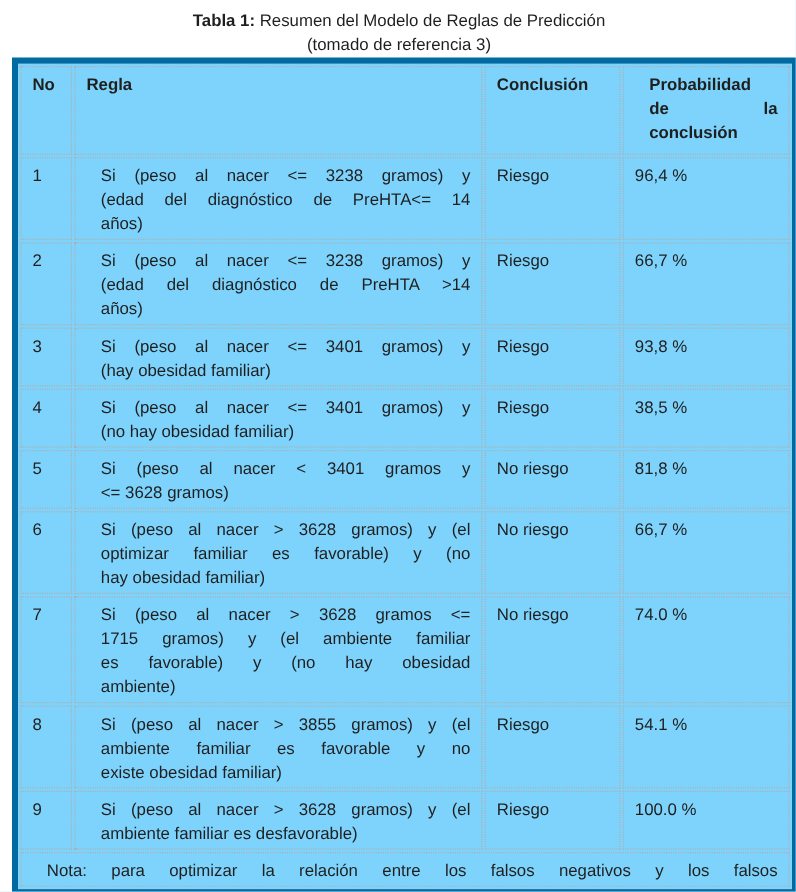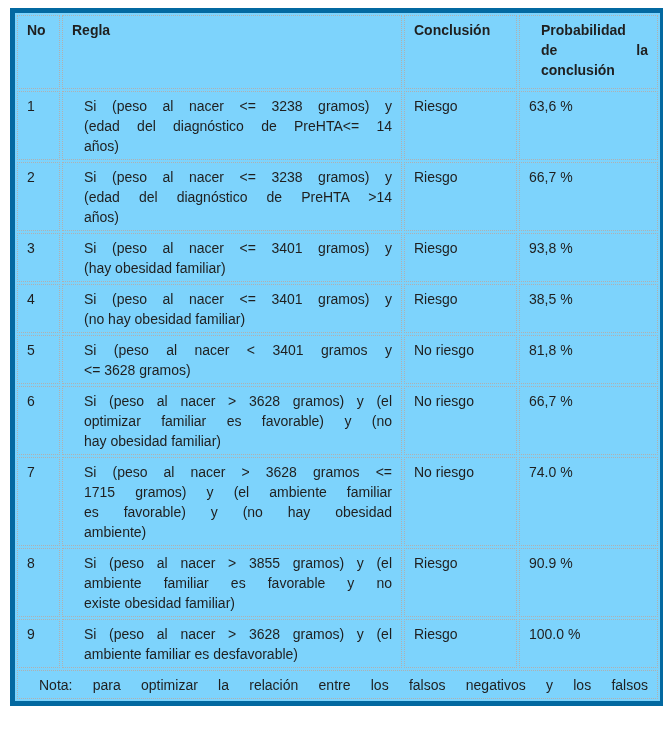--- a/index.html
+++ b/index.html
@@ -53,20 +53,22 @@
   .ln { text-align: justify; margin-left: 12px; }
   .ln.jl { text-align-last: justify; }
   .note-cell .ln { text-align-last: justify; }
 </style>
 </head>
 <body>
 
 <div class="page">
 
   <div class="caption">
+    <div><span class="cap-label">Tabla 1:</span><span> Resumen del Modelo de Reglas de Predicción</span></div>
+    <div>(tomado de referencia 3)</div>
   </div>
 
   <table class="rules">
     <colgroup>
       <col class="c-no">
         <col class="c-reg">
         <col class="c-con">
         <col class="c-prob">
     </colgroup>
     <thead>
@@ -83,21 +85,21 @@
     </thead>
     <tbody>
         <tr>
     <td>1</td>
     <td>
             <div class="ln jl">Si (peso al nacer &lt;= 3238 gramos) y</div>
             <div class="ln jl">(edad del diagnóstico de PreHTA&lt;= 14</div>
             <div class="ln">años)</div>
           </td>
     <td>Riesgo</td>
-    <td>63,6 %</td>
+    <td>96,4 %</td>
   </tr>
         <tr>
     <td>2</td>
     <td>
             <div class="ln jl">Si (peso al nacer &lt;= 3238 gramos) y</div>
             <div class="ln jl">(edad del diagnóstico de PreHTA &gt;14</div>
             <div class="ln">años)</div>
           </td>
     <td>Riesgo</td>
     <td>66,7 %</td>
@@ -151,21 +153,21 @@
     <td>74.0 %</td>
   </tr>
         <tr>
     <td>8</td>
     <td>
             <div class="ln jl">Si (peso al nacer &gt; 3855 gramos) y (el</div>
             <div class="ln jl">ambiente familiar es favorable y no</div>
             <div class="ln">existe obesidad familiar)</div>
           </td>
     <td>Riesgo</td>
-    <td>90.9 %</td>
+    <td>54.1 %</td>
   </tr>
         <tr>
     <td>9</td>
     <td>
             <div class="ln jl">Si (peso al nacer &gt; 3628 gramos) y (el</div>
             <div class="ln">ambiente familiar es desfavorable)</div>
           </td>
     <td>Riesgo</td>
     <td>100.0 %</td>
   </tr>

